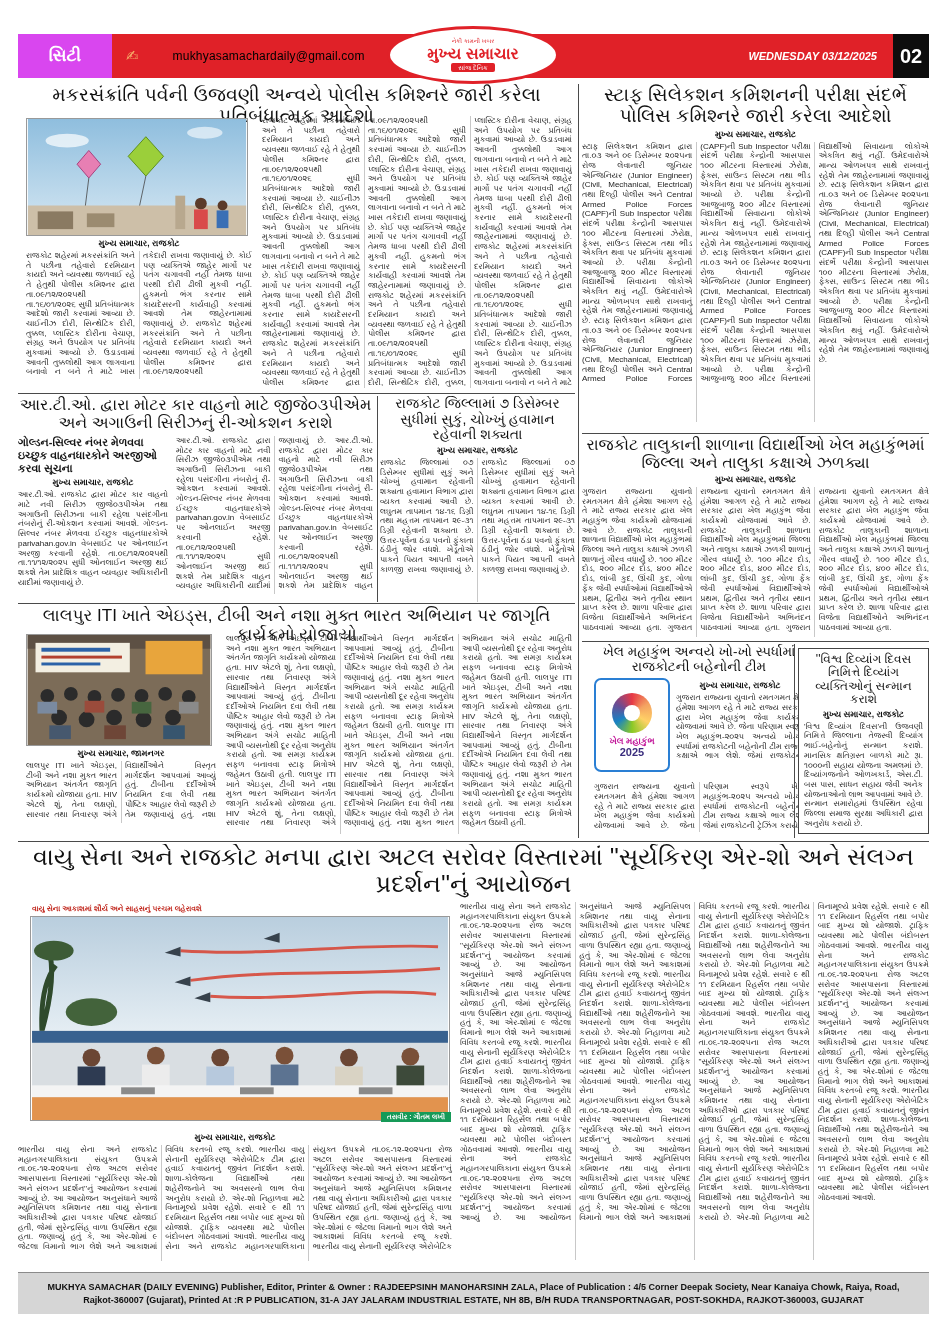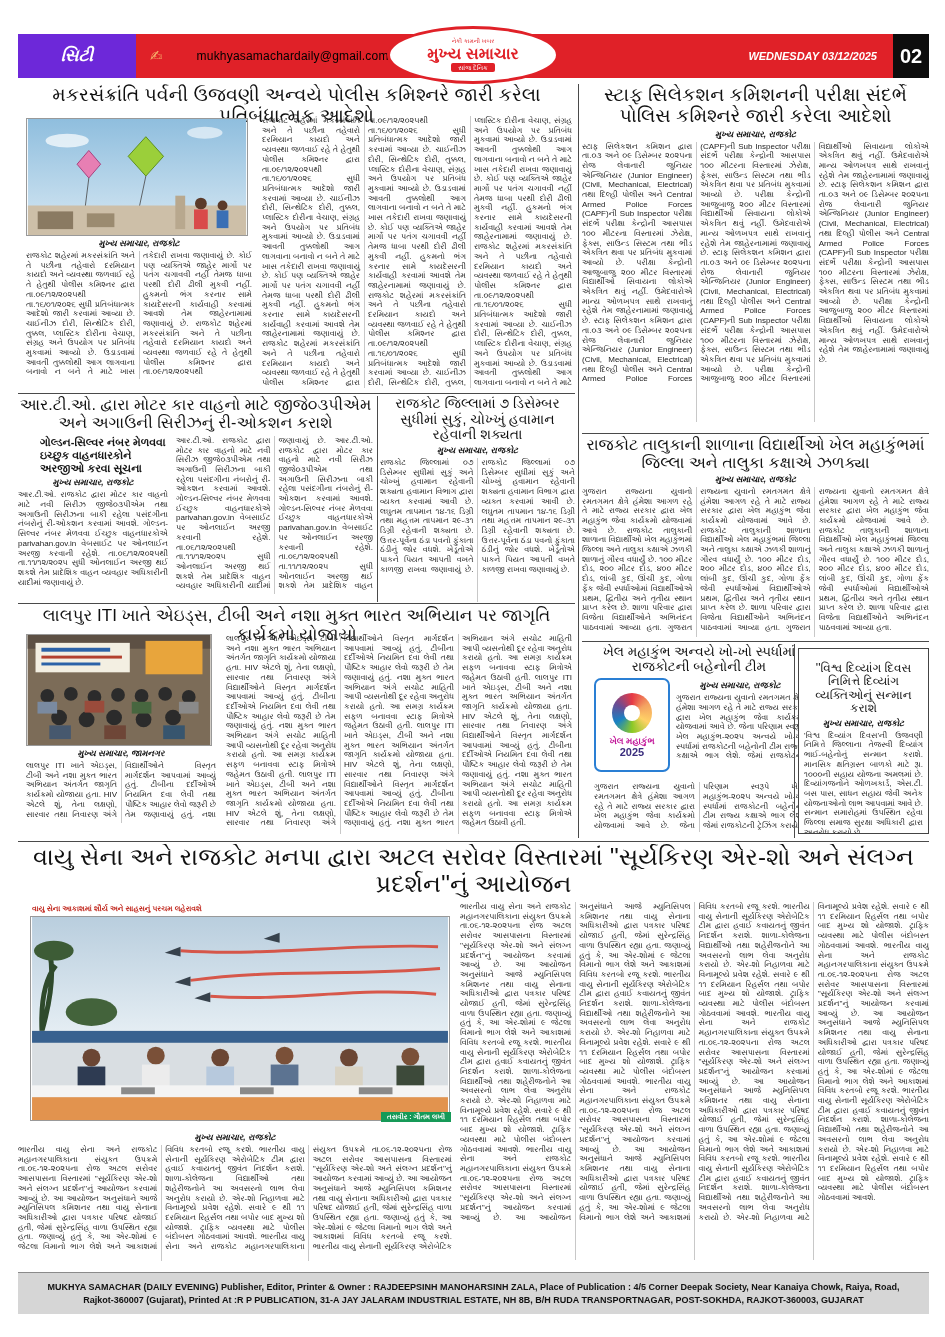--- a/index.html
+++ b/index.html
@@ -1,34 +1,34 @@
 <!DOCTYPE html>
 <html><head>
 <meta charset="utf-8">
 <style>
   html,body{margin:0;padding:0;background:#efefef;}
   *{box-sizing:border-box;font-family:"Liberation Sans","DejaVu Sans",sans-serif;}
   .page{position:relative;width:945px;height:1337px;background:#ffffff;margin:0 auto;overflow:hidden;}
 
   
   .masthead{position:absolute;left:18px;top:34px;width:911px;height:44px;background:#e02128;display:flex;align-items:center;}
-  .section-box{width:118px;height:44px;background:#6d28d9;color:#fff;font-weight:800;font-size:17px;display:flex;align-items:center;justify-content:center;font-style:italic;}
+  .section-box{width:94px;height:44px;background:#d946ef;color:#fff;font-weight:800;font-size:17px;display:flex;align-items:center;justify-content:center;}
   .email{color:#000000;font-size:12px;margin-left:34px;letter-spacing:.2px;}
   .hand{color:#f6b26b;font-size:15px;margin-left:14px;}
   .date{position:absolute;right:52px;color:#fff;font-weight:800;font-size:11px;font-style:italic;}
   .pageno{position:absolute;right:0;top:0;width:36px;height:44px;background:#0d0d0d;color:#fff;font-weight:800;font-size:20px;display:flex;align-items:center;justify-content:center;}
   .logo-oval{position:absolute;left:387px;top:26px;width:172px;height:58px;background:#fff;border:3px solid #e02128;border-radius:50%;display:flex;flex-direction:column;align-items:center;justify-content:center;z-index:5;}
   .logo-tag{font-size:6px;color:#e02128;line-height:7px;}
   .logo-title{font-size:16px;font-weight:800;color:#e02128;line-height:17px;}
   .logo-sub{font-size:6.5px;color:#fff;background:#e02128;padding:0 7px;border-radius:2px;line-height:9px;margin-top:1px;}
 
   
   .art{position:absolute;overflow:hidden;}
   .hl{font-weight:400;color:#101010;text-align:center;line-height:1.12;}
-  .byline{font-size:8.5px;font-weight:700;color:#111;text-align:center;margin:2px 0;font-style:italic;}
+  .byline{font-size:8.5px;font-weight:700;color:#111;text-align:center;margin:2px 0;}
   .bt{font-size:8px;line-height:9.7px;text-align:justify;color:#222;column-gap:8px;column-rule:1px solid #c8c8c8;overflow:hidden;}
   .subhead{font-weight:700;font-size:11.5px;color:#151515;text-align:center;line-height:1.2;}
   .vline{position:absolute;width:1px;background:#4a4a4a;}
   .hline{position:absolute;height:1px;background:#4a4a4a;}
   .photo{display:block;border:1px solid #999;}
   .credit-strip{position:absolute;background:#169a58;color:#fff;font-size:7px;font-weight:700;padding:1px 6px;}
   .cap-red{font-size:7.5px;color:#c22a20;font-weight:700;}
 
   
   .poster{width:76px;height:94px;border:2px solid #2a7fd4;border-radius:7px;background:#fff;display:flex;flex-direction:column;align-items:center;justify-content:center;flex:none;}
@@ -97,21 +97,21 @@
   <div class="art" style="left:582px;top:84px;width:347px;height:348px;">
     <div class="hl" style="font-size:19px;">સ્ટાફ સિલેકશન કમિશનની પરીક્ષા સંદર્ભે પોલિસ કમિશ્નરે જારી કરેલા આદેશો</div>
     <div class="byline">મુખ્ય સમાચાર, રાજકોટ</div>
     <div class="bt" style="height:280px;column-count:3;">સ્ટાફ સિલેકશન કમિશન દ્વારા તા.૦૩ અને ૦૯ ડિસેમ્બર ૨૦૨૫ના રોજ લેવાનારી જુનિયર એન્જિનિયર (Junior Engineer) (Civil, Mechanical, Electrical) તથા દિલ્હી પોલીસ અને Central Armed Police Forces (CAPF)ની Sub Inspector પરીક્ષા સંદર્ભે પરીક્ષા કેન્દ્રોની આસપાસ ૧૦૦ મીટરના વિસ્તારમાં ઝેરોક્ષ, ફેક્સ, સાઉન્ડ સિસ્ટમ તથા ભીડ એકત્રિત થવા પર પ્રતિબંધ મુકવામાં આવ્યો છે. પરીક્ષા કેન્દ્રોની આજુબાજુ ૨૦૦ મીટર વિસ્તારમાં વિદ્યાર્થીઓ સિવાયના લોકોએ એકત્રિત થવું નહીં. ઉમેદવારોએ માન્ય ઓળખપત્ર સાથે રાખવાનું રહેશે તેમ જાહેરનામામાં જણાવાયું છે. સ્ટાફ સિલેકશન કમિશન દ્વારા તા.૦૩ અને ૦૯ ડિસેમ્બર ૨૦૨૫ના રોજ લેવાનારી જુનિયર એન્જિનિયર (Junior Engineer) (Civil, Mechanical, Electrical) તથા દિલ્હી પોલીસ અને Central Armed Police Forces (CAPF)ની Sub Inspector પરીક્ષા સંદર્ભે પરીક્ષા કેન્દ્રોની આસપાસ ૧૦૦ મીટરના વિસ્તારમાં ઝેરોક્ષ, ફેક્સ, સાઉન્ડ સિસ્ટમ તથા ભીડ એકત્રિત થવા પર પ્રતિબંધ મુકવામાં આવ્યો છે. પરીક્ષા કેન્દ્રોની આજુબાજુ ૨૦૦ મીટર વિસ્તારમાં વિદ્યાર્થીઓ સિવાયના લોકોએ એકત્રિત થવું નહીં. ઉમેદવારોએ માન્ય ઓળખપત્ર સાથે રાખવાનું રહેશે તેમ જાહેરનામામાં જણાવાયું છે. સ્ટાફ સિલેકશન કમિશન દ્વારા તા.૦૩ અને ૦૯ ડિસેમ્બર ૨૦૨૫ના રોજ લેવાનારી જુનિયર એન્જિનિયર (Junior Engineer) (Civil, Mechanical, Electrical) તથા દિલ્હી પોલીસ અને Central Armed Police Forces (CAPF)ની Sub Inspector પરીક્ષા સંદર્ભે પરીક્ષા કેન્દ્રોની આસપાસ ૧૦૦ મીટરના વિસ્તારમાં ઝેરોક્ષ, ફેક્સ, સાઉન્ડ સિસ્ટમ તથા ભીડ એકત્રિત થવા પર પ્રતિબંધ મુકવામાં આવ્યો છે. પરીક્ષા કેન્દ્રોની આજુબાજુ ૨૦૦ મીટર વિસ્તારમાં વિદ્યાર્થીઓ સિવાયના લોકોએ એકત્રિત થવું નહીં. ઉમેદવારોએ માન્ય ઓળખપત્ર સાથે રાખવાનું રહેશે તેમ જાહેરનામામાં જણાવાયું છે. સ્ટાફ સિલેકશન કમિશન દ્વારા તા.૦૩ અને ૦૯ ડિસેમ્બર ૨૦૨૫ના રોજ લેવાનારી જુનિયર એન્જિનિયર (Junior Engineer) (Civil, Mechanical, Electrical) તથા દિલ્હી પોલીસ અને Central Armed Police Forces (CAPF)ની Sub Inspector પરીક્ષા સંદર્ભે પરીક્ષા કેન્દ્રોની આસપાસ ૧૦૦ મીટરના વિસ્તારમાં ઝેરોક્ષ, ફેક્સ, સાઉન્ડ સિસ્ટમ તથા ભીડ એકત્રિત થવા પર પ્રતિબંધ મુકવામાં આવ્યો છે. પરીક્ષા કેન્દ્રોની આજુબાજુ ૨૦૦ મીટર વિસ્તારમાં વિદ્યાર્થીઓ સિવાયના લોકોએ એકત્રિત થવું નહીં. ઉમેદવારોએ માન્ય ઓળખપત્ર સાથે રાખવાનું રહેશે તેમ જાહેરનામામાં જણાવાયું છે.</div>
   </div>
 
   <div class="art" style="left:18px;top:396px;width:355px;height:206px;">
     <div class="hl" style="font-size:16px;">આર.ટી.ઓ. દ્વારા મોટર કાર વાહનો માટે જીજે૦૩પીએમ અને અગાઉની સિરીઝનું રી-ઓકશન કરાશે</div>
     <div style="display:flex;margin-top:4px;">
       <div style="width:150px;flex:none;">
-        <div class="subhead" style="text-align:left;font-size:11px;margin-left:22px;">ગોલ્ડન-સિલ્વર નંબર મેળવવા ઇચ્છુક વાહનધારકોને અરજીઓ કરવા સૂચના</div>
+        <div class="subhead" style="text-align:left;font-size:11px;">ગોલ્ડન-સિલ્વર નંબર મેળવવા ઇચ્છુક વાહનધારકોને અરજીઓ કરવા સૂચના</div>
         <div class="byline">મુખ્ય સમાચાર, રાજકોટ</div>
         <div class="bt" style="height:98px;column-count:1;">આર.ટી.ઓ. રાજકોટ દ્વારા મોટર કાર વાહનો માટે નવી સિરીઝ જીજે૦૩પીએમ તથા અગાઉની સિરીઝના બાકી રહેલા પસંદગીના નંબરોનું રી-ઓકશન કરવામાં આવશે. ગોલ્ડન-સિલ્વર નંબર મેળવવા ઈચ્છુક વાહનધારકોએ parivahan.gov.in વેબસાઈટ પર ઓનલાઈન અરજી કરવાની રહેશે. તા.૦૬/૧૨/૨૦૨૫થી તા.૧૧/૧૨/૨૦૨૫ સુધી ઓનલાઈન અરજી થઈ શકશે તેમ પ્રાદેશિક વાહન વ્યવહાર અધિકારીની યાદીમાં જણાવાયું છે.</div>
       </div>
       <div class="bt" style="margin-left:8px;flex:1;height:158px;column-count:2;">આર.ટી.ઓ. રાજકોટ દ્વારા મોટર કાર વાહનો માટે નવી સિરીઝ જીજે૦૩પીએમ તથા અગાઉની સિરીઝના બાકી રહેલા પસંદગીના નંબરોનું રી-ઓકશન કરવામાં આવશે. ગોલ્ડન-સિલ્વર નંબર મેળવવા ઈચ્છુક વાહનધારકોએ parivahan.gov.in વેબસાઈટ પર ઓનલાઈન અરજી કરવાની રહેશે. તા.૦૬/૧૨/૨૦૨૫થી તા.૧૧/૧૨/૨૦૨૫ સુધી ઓનલાઈન અરજી થઈ શકશે તેમ પ્રાદેશિક વાહન વ્યવહાર અધિકારીની યાદીમાં જણાવાયું છે. આર.ટી.ઓ. રાજકોટ દ્વારા મોટર કાર વાહનો માટે નવી સિરીઝ જીજે૦૩પીએમ તથા અગાઉની સિરીઝના બાકી રહેલા પસંદગીના નંબરોનું રી-ઓકશન કરવામાં આવશે. ગોલ્ડન-સિલ્વર નંબર મેળવવા ઈચ્છુક વાહનધારકોએ parivahan.gov.in વેબસાઈટ પર ઓનલાઈન અરજી કરવાની રહેશે. તા.૦૬/૧૨/૨૦૨૫થી તા.૧૧/૧૨/૨૦૨૫ સુધી ઓનલાઈન અરજી થઈ શકશે તેમ પ્રાદેશિક વાહન વ્યવહાર અધિકારીની યાદીમાં જણાવાયું છે. આર.ટી.ઓ. રાજકોટ દ્વારા મોટર કાર વાહનો માટે નવી સિરીઝ જીજે૦૩પીએમ તથા અગાઉની સિરીઝના બાકી રહેલા પસંદગીના નંબરોનું રી-ઓકશન કરવામાં આવશે. ગોલ્ડન-સિલ્વર નંબર મેળવવા ઈચ્છુક વાહનધારકોએ parivahan.gov.in વેબસાઈટ પર ઓનલાઈન અરજી કરવાની રહેશે. તા.૦૬/૧૨/૨૦૨૫થી તા.૧૧/૧૨/૨૦૨૫ સુધી ઓનલાઈન અરજી થઈ શકશે તેમ પ્રાદેશિક વાહન વ્યવહાર અધિકારીની યાદીમાં જણાવાયું છે.</div>
     </div>
   </div>
 
   <div class="art" style="left:380px;top:396px;width:195px;height:206px;">
     <div class="hl" style="font-size:14px;">રાજકોટ જિલ્લામાં ૭ ડિસેમ્બર સુધીમાં સુકું, ચોખ્ખું હવામાન રહેવાની શક્યતા</div>
     <div class="byline">મુખ્ય સમાચાર, રાજકોટ</div>
@@ -173,21 +173,21 @@
       </div>
       <div style="margin-left:6px;flex:1;">
         <div class="byline">મુખ્ય સમાચાર, રાજકોટ</div>
         <div class="bt" style="height:86px;column-count:1;">ગુજરાત રાજ્યના યુવાનો રમતગમત ક્ષેત્રે હંમેશા આગળ રહે તે માટે રાજ્ય સરકાર દ્વારા ખેલ મહાકુંભ જેવા કાર્યક્રમો યોજવામાં આવે છે. જેના પરિણામ સ્વરૂપે ખેલ મહાકુંભ-૨૦૨૫ અન્વયે ખો-ખો સ્પર્ધામાં રાજકોટની બહેનોની ટીમ રાજ્ય કક્ષાએ ભાગ લેશે. જેમાં રાજકોટની ટ્રેઝિંગ કરાયેલ બહેનોની ટીમ ખેલદિલીથી ખો-ખો સ્પર્ધામાં ભાગ લેશે.</div>
       </div>
     </div>
     <div class="bt" style="height:50px;column-count:2;margin-top:3px;">ગુજરાત રાજ્યના યુવાનો રમતગમત ક્ષેત્રે હંમેશા આગળ રહે તે માટે રાજ્ય સરકાર દ્વારા ખેલ મહાકુંભ જેવા કાર્યક્રમો યોજવામાં આવે છે. જેના પરિણામ સ્વરૂપે ખેલ મહાકુંભ-૨૦૨૫ અન્વયે ખો-ખો સ્પર્ધામાં રાજકોટની બહેનોની ટીમ રાજ્ય કક્ષાએ ભાગ લેશે. જેમાં રાજકોટની ટ્રેઝિંગ કરાયેલ બહેનોની ટીમ ખેલદિલીથી ખો-ખો સ્પર્ધામાં ભાગ લેશે.</div>
   </div>
 
   <div class="art boxed" style="left:798px;top:648px;width:131px;height:186px;">
-    <div class="hl" style="font-size:12px;margin-top:9px;">''વિશ્વ દિવ્યાંગ દિવસ નિમિત્તે દિવ્યાંગ વ્યક્તિઓનું સન્માન કરાશે</div>
+    <div class="hl" style="font-size:12px;">''વિશ્વ દિવ્યાંગ દિવસ નિમિત્તે દિવ્યાંગ વ્યક્તિઓનું સન્માન કરાશે</div>
     <div class="byline">મુખ્ય સમાચાર, રાજકોટ</div>
     <div class="bt" style="height:118px;column-count:1;">'વિશ્વ દિવ્યાંગ દિવસ'ની ઉજવણી નિમિત્તે જિલ્લાના તેજસ્વી દિવ્યાંગ ભાઈ-બહેનોનું સન્માન કરાશે. માનસિક ક્ષતિગ્રસ્ત બાળકો માટે રૂા. ૧૦૦૦ની સહાય યોજના અમલમાં છે. દિવ્યાંગજનોને ઓળખકાર્ડ, એસ.ટી. બસ પાસ, સાધન સહાય જેવી અનેક યોજનાઓનો લાભ આપવામાં આવે છે. સન્માન સમારોહમાં ઉપસ્થિત રહેવા જિલ્લા સમાજ સુરક્ષા અધિકારી દ્વારા અનુરોધ કરાયો છે.</div>
   </div>
 
   <div class="art" style="left:18px;top:844px;width:911px;height:424px;">
     <div class="hl" style="font-size:24px;">વાયુ સેના અને રાજકોટ મનપા દ્વારા અટલ સરોવર વિસ્તારમાં ''સૂર્યકિરણ એર-શો અને સંલગ્ન પ્રદર્શન''નું આયોજન</div>
     <div class="cap-red" style="position:absolute;left:14px;top:60px;">વાયુ સેના આકાશમાં શૌર્ય અને સાહસનું પરચમ લહેરાવશે</div>
     <div style="position:absolute;left:12px;top:72px;width:422px;height:207px;">
       <svg class="photo" width="420" height="205" viewBox="0 0 420 205">
         <defs>

